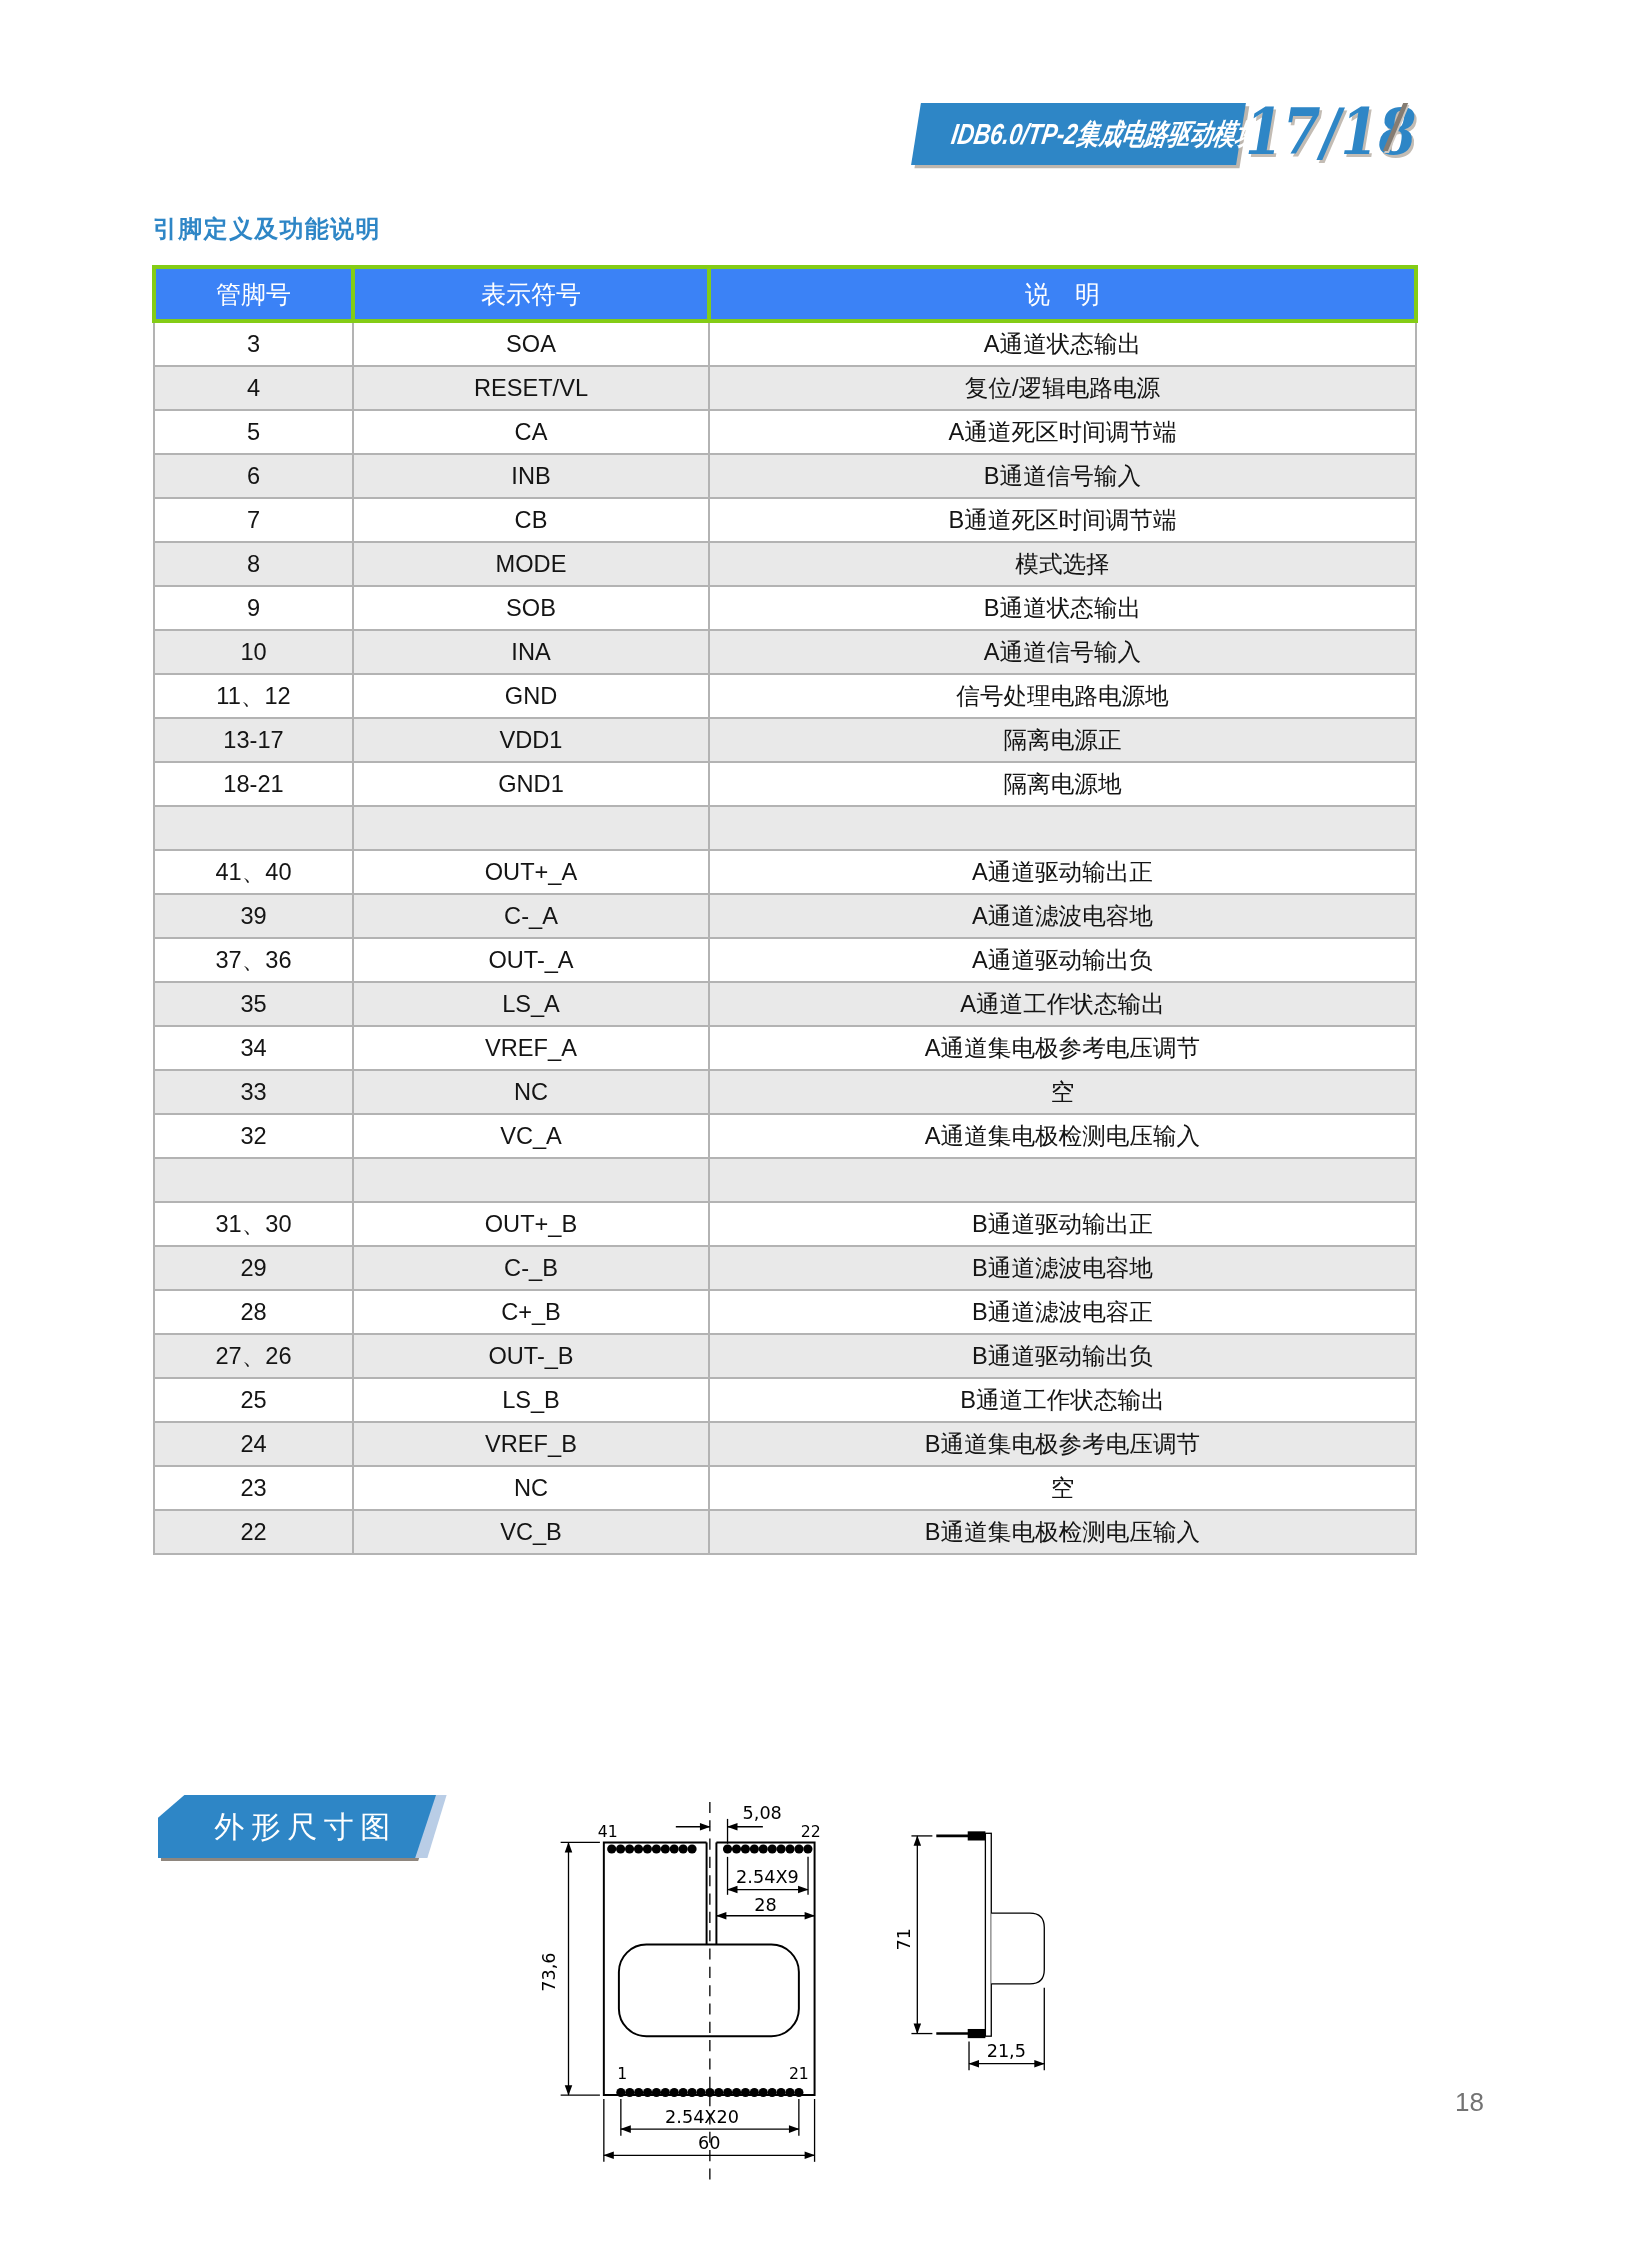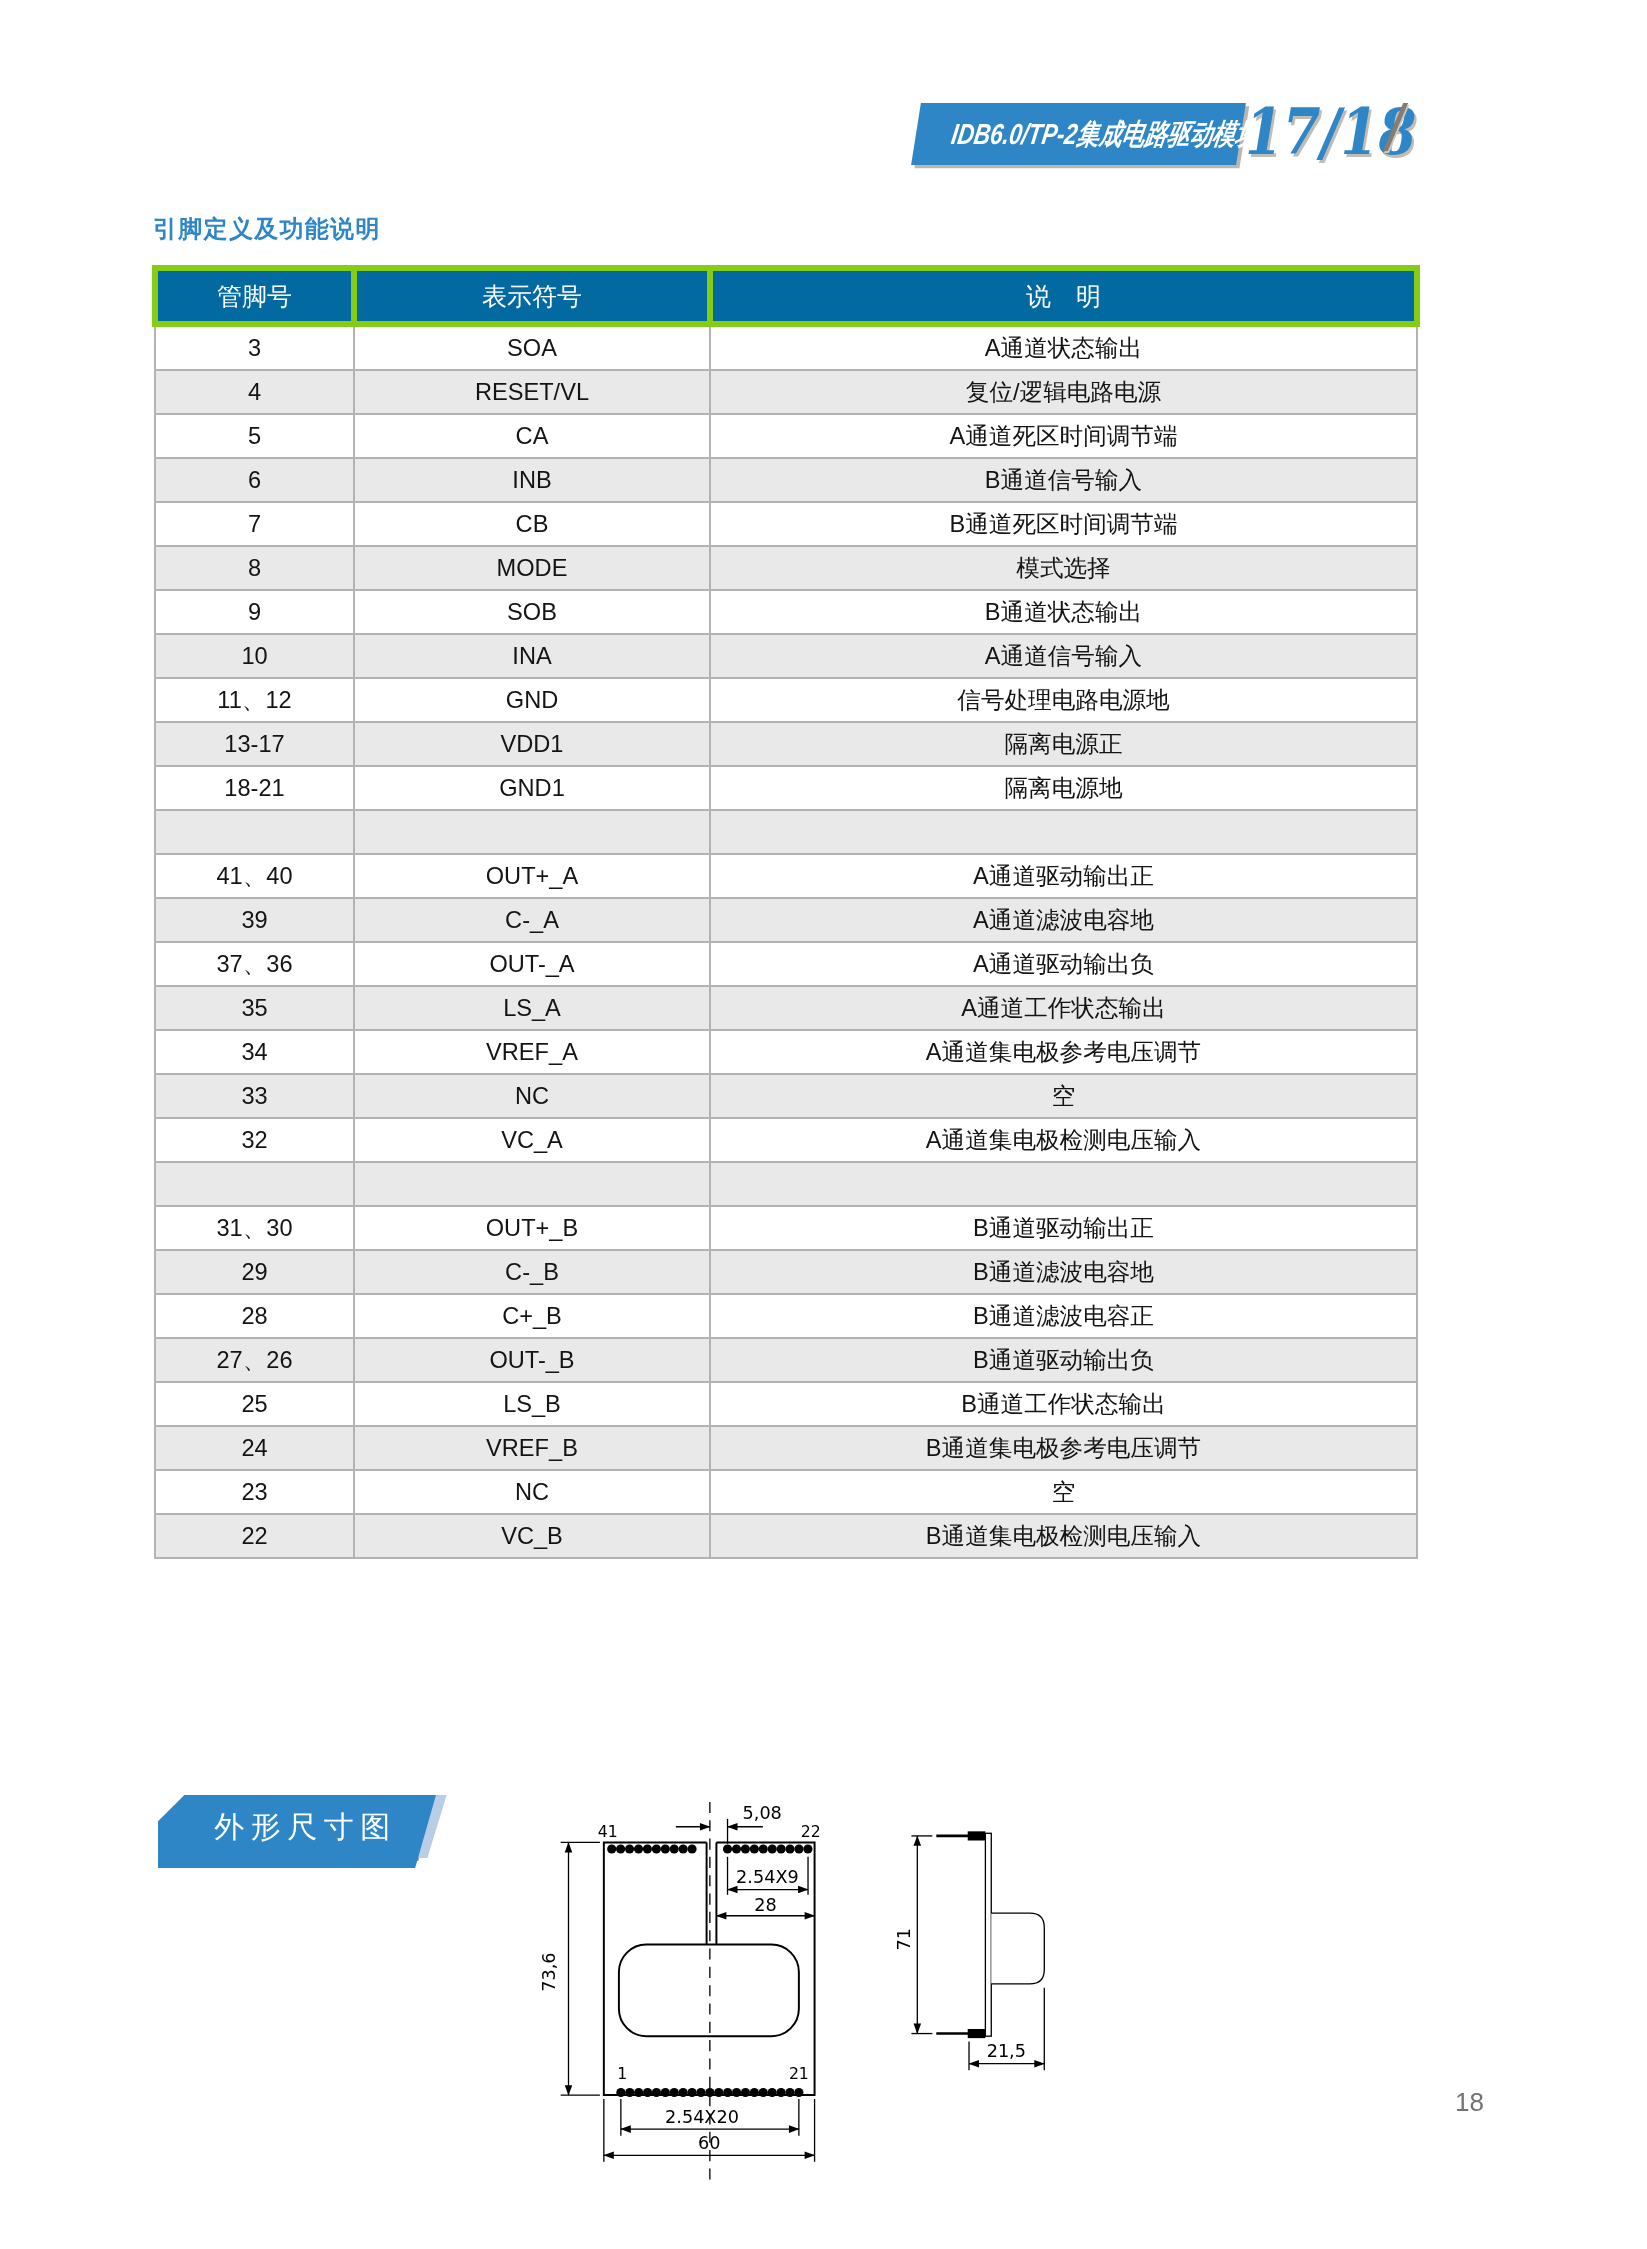--- a/index.html
+++ b/index.html
@@ -44,41 +44,41 @@
   
   .pin-table-wrap { left:152px; top:265px; }
   table.pin-table {
     border-collapse:collapse; table-layout:fixed; width:1262px;
     border:2px solid #a9a9a9;
   }
   table.pin-table col.c1 { width:199px; }
   table.pin-table col.c2 { width:356px; }
   table.pin-table col.c3 { width:707px; }
   table.pin-table th {
-    background:#0369a1; color:#ffffff; font-size:25px; font-weight:normal;
-    height:48px; border:6px solid #84cc16; text-align:center;
+    background:#3b82f6; color:#ffffff; font-size:25px; font-weight:normal;
+    height:48px; border:4px solid #84cc16; text-align:center;
   }
   table.pin-table td {
     height:42px; font-size:23.6px; color:#141414; text-align:center;
     border:2px solid #b3b3b3; background:#ffffff; padding:0;
     white-space:nowrap; overflow:hidden;
   }
   table.pin-table tbody tr:nth-child(even) td { background:#E9E9E9; }
 
   
   .dim-banner-shadow {
     left:161px; top:1798px; width:278px; height:63px; background:#8e867e;
     clip-path:polygon(0 100%, 0 36%, 9.5% 0, 100% 0, 92.5% 100%);
   }
   .dim-banner-stripe {
     left:420px; top:1795px; width:17px; height:63px;
     background:#B9CDE6; transform:skewX(-17deg);
   }
   .dim-banner {
-    left:158px; top:1795px; width:278px; height:73px; background:#2E86C6;
+    left:158px; top:1795px; width:278px; height:63px; background:#2E86C6;
     clip-path:polygon(0 100%, 0 36%, 9.5% 0, 100% 0, 92.5% 100%);
   }
   .dim-banner-text {
     display:block; text-align:center; padding-left:17px; line-height:63px;
     color:#ffffff; font-size:30px; letter-spacing:6.5px; white-space:nowrap;
   }
 
   
   svg.drawing { left:524px; top:1794px; }
   svg.drawing text {

